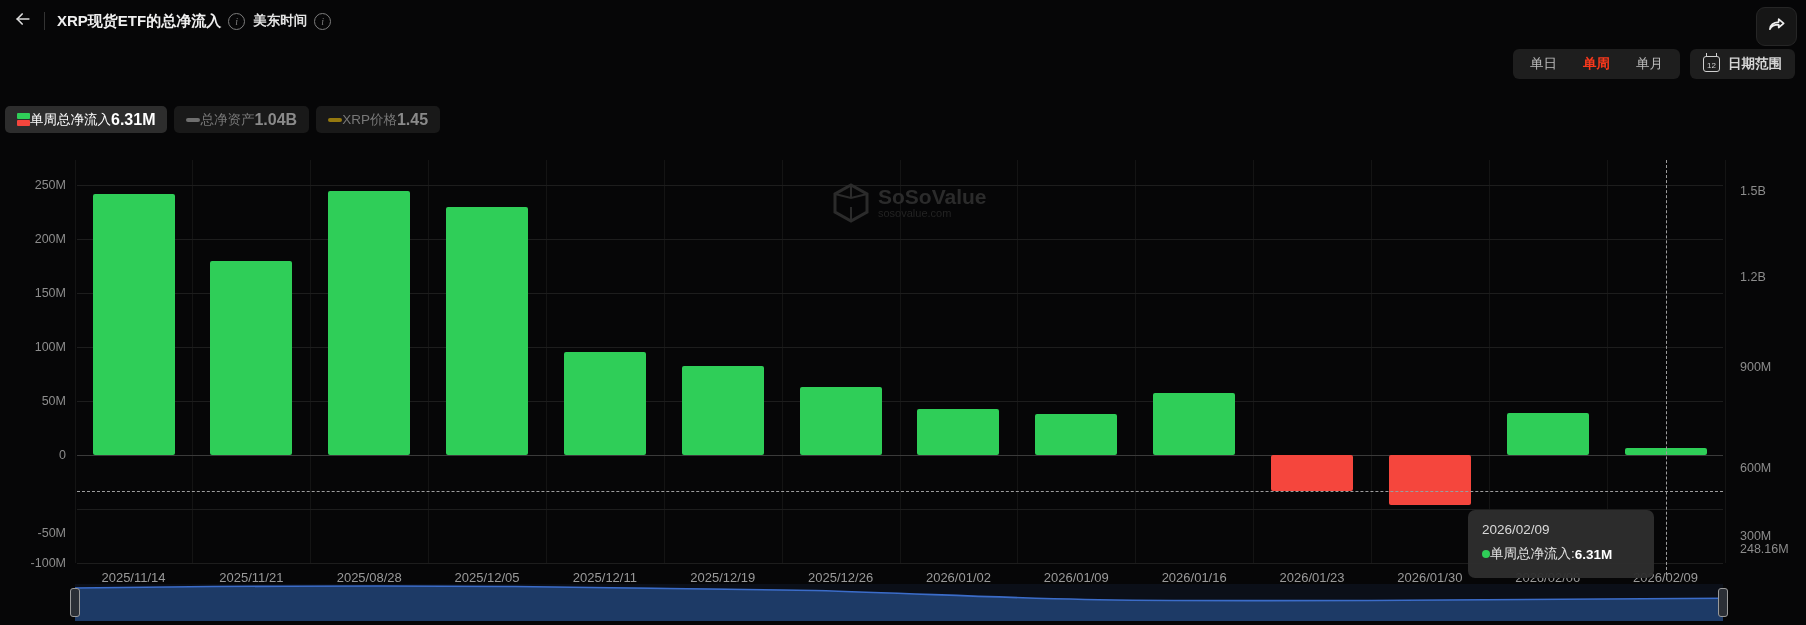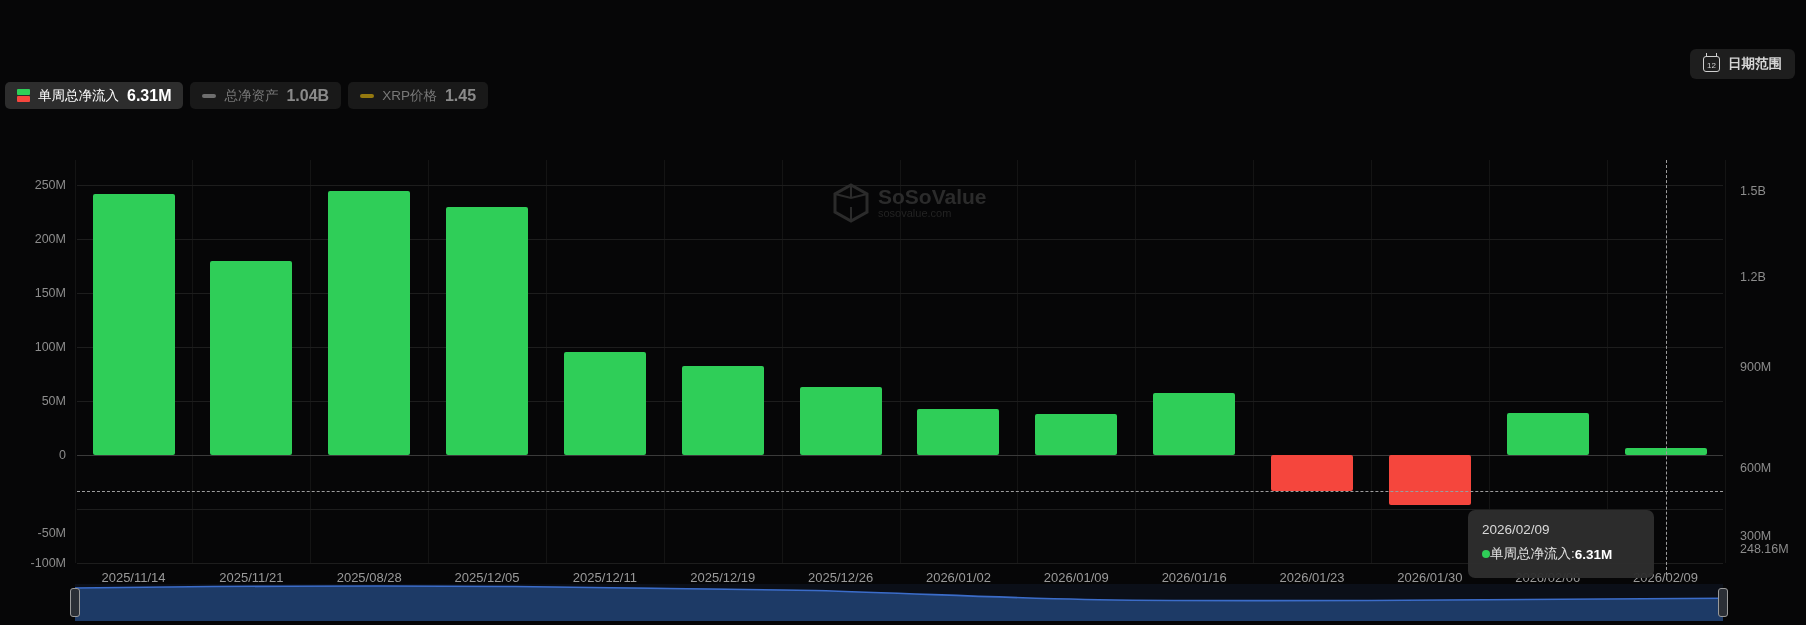--- a/index.html
+++ b/index.html
@@ -19,21 +19,21 @@
   .tab-group{display:flex;background:#1e1e1e;border-radius:6px;height:30px;align-items:center;padding:0 4px;}
   .tab{padding:0 13px;font-size:13.5px;color:#bdbdbd;cursor:pointer;line-height:30px;}
   .tab.active{color:#f8381c;font-weight:bold;}
   .date-btn{display:flex;align-items:center;gap:8px;background:#1e1e1e;border-radius:6px;height:30px;padding:0 13px;cursor:pointer;}
   .date-btn .lbl{font-size:13.5px;font-weight:bold;color:#d6d6d6;}
   .cal-icon{width:15px;height:14px;border:1.5px solid #cfcfcf;border-radius:3px;position:relative;display:flex;align-items:flex-end;justify-content:center;color:#cfcfcf;font-size:8px;}
   .cal-icon::before{content:"12";line-height:11px;}
   .cal-icon::after{content:"";position:absolute;top:-4px;left:2px;width:9px;height:3px;border-left:1.5px solid #cfcfcf;border-right:1.5px solid #cfcfcf;}
   
   .legend{position:absolute;top:82px;left:5px;display:flex;gap:7px;}
-  .chip{display:flex;align-items:center;gap:8px;height:27px;padding:0 12px;border-radius:5px;background:#191919;cursor:pointer;}
+  .chip{display:flex;align-items:center;gap:0;height:27px;padding:0 12px;border-radius:5px;background:#191919;cursor:pointer;margin-top:24px;}
   .chip.on{background:#2d2d2d;}
   .chip .name{font-size:13.5px;color:#787878;}
   .chip.on .name{color:#fff;}
   .chip .val{font-size:16px;font-weight:bold;color:#8a8a8a;}
   .chip.on .val{color:#fff;}
   .sw-split{width:13px;height:13px;display:flex;flex-direction:column;gap:1px;}
   .sw-split .t{flex:1;background:#2fce58;border-radius:1px;}
   .sw-split .b{flex:1;background:#f5463d;border-radius:1px;}
   .sw-dash{width:14px;height:4px;border-radius:2px;background:#6e6e6e;}
   .sw-dash.yellow{background:#95790f;}
@@ -64,22 +64,49 @@
   .wm.bottom .txt .d{color:#323a49;}
   
   .navigator{position:absolute;left:75px;top:584px;width:1648px;height:37px;cursor:pointer;}
   .nav-handle{position:absolute;top:588px;width:8px;height:27px;background:#2b2f36;border:1px solid #9a9a9a;border-radius:3px;z-index:4;cursor:ew-resize;}
 </style>
 </head>
 <body>
 
 <div id="app">
 
+  <div class="header">
+    <div class="icon-btn">
+      <span>
+        <svg width="20" height="20" viewBox="0 0 24 24" fill="none" stroke="#dcdcdc" stroke-width="2" stroke-linecap="round" stroke-linejoin="round">
+            <path d="M19 12H5"></path>
+            <path d="M11 6l-6 6 6 6"></path>
+          </svg>
+      </span>
+    </div>
+    <div class="hdr-divider"></div>
+    <div class="page-title">XRP现货ETF的总净流入</div>
+    <span class="info-icon"></span>
+    <div class="tz-label">美东时间</div>
+    <span class="info-icon"></span>
+    <div class="share-btn">
+      <span>
+        <svg width="20" height="20" viewBox="0 0 24 24" fill="none" stroke="#efefef" stroke-width="2" stroke-linecap="round" stroke-linejoin="round">
+            <path d="M14 5l6 5-6 5v-3.5C8 11.5 5 13.5 3.5 17 4 12 7 8.8 14 8.5z"></path>
+          </svg>
+      </span>
+    </div>
+  </div>
 
   <div class="controls">
+    <div class="tab-group" id="period-tabs">
+        <span class="tab">单日</span>
+        <span class="tab active">单周</span>
+        <span class="tab">单月</span>
+      </div>
     <div class="date-btn">
       <span class="cal-icon"></span>
       <span class="lbl">日期范围</span>
     </div>
   </div>
 
   <div class="legend" id="legend">
       <div class="chip on">
         <span class="sw-split">
           <span class="t"></span>

